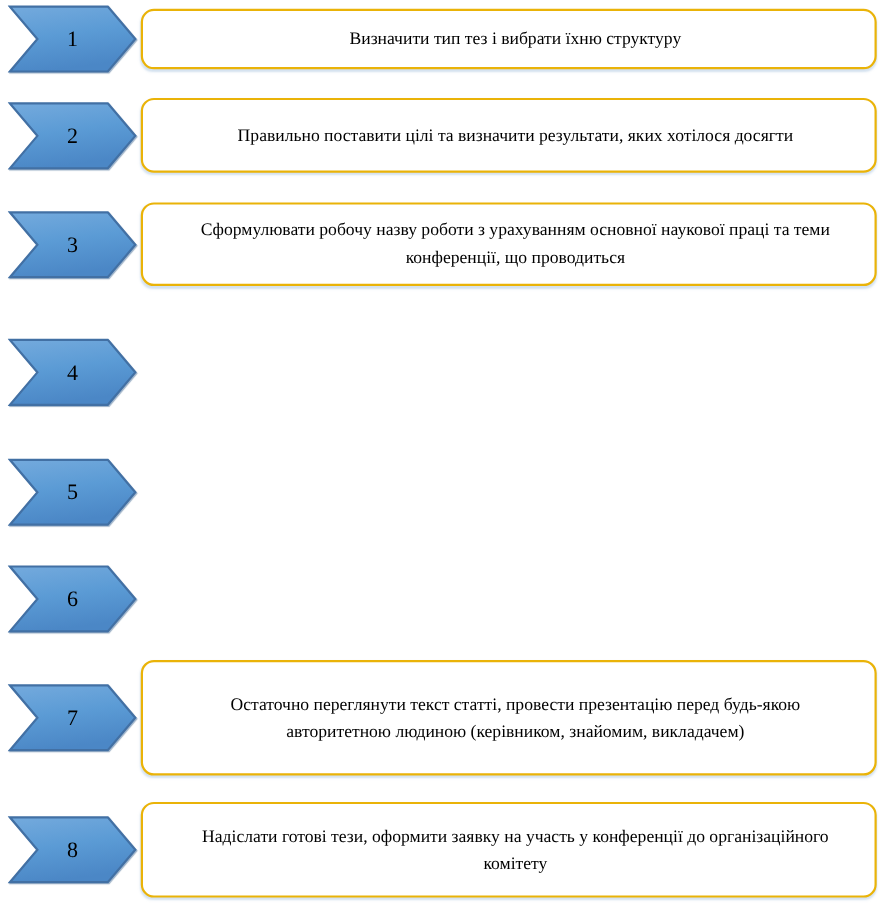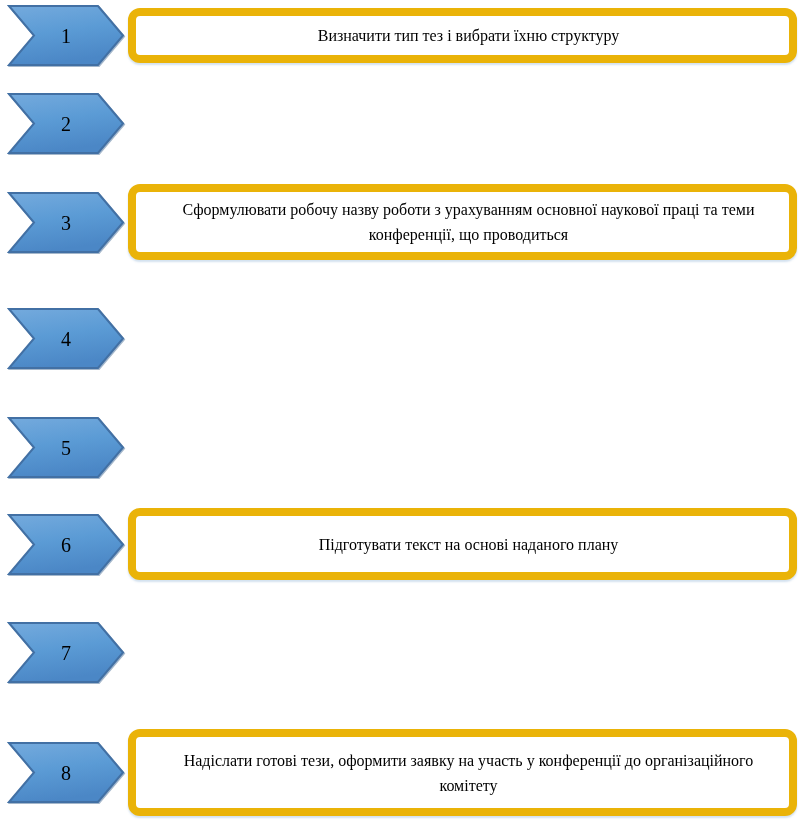--- a/index.html
+++ b/index.html
@@ -55,21 +55,21 @@
     padding-top: 1px;
     user-select: none;
   }
   .box {
     flex: 1 1 auto;
     height: 100%;
     margin-left: 3px;
     margin-right: 9px;
     box-sizing: border-box;
     background: #ffffff;
-    border: 8px solid #eab308;
+    border: 2px solid #eab308;
     border-radius: 12px;
     box-shadow: 0 2px 2px rgba(130, 170, 210, 0.35);
     display: flex;
     align-items: center;
     justify-content: center;
     padding-left: 12px;
   }
   .box p {
     margin: 0;
     padding: 2px 28px;
@@ -106,20 +106,23 @@
     </div>
   </div>
 
   <div class="row r2">
     <div class="arrow-wrap">
       <svg viewBox="-2 -2 118 63">
         <polygon points="0,0 89,0 114,29.5 89,59 0,59 25,29.5" fill="url(#chevGrad)" stroke="#4270a4" stroke-width="2" stroke-linejoin="miter"></polygon>
       </svg>
       <span class="step-num">2</span>
     </div>
+    <div class="box">
+      <p>Правильно поставити цілі та визначити результати, яких хотілося досягти</p>
+    </div>
   </div>
 
   <div class="row r3">
     <div class="arrow-wrap">
       <svg viewBox="-2 -2 118 63">
         <polygon points="0,0 89,0 114,29.5 89,59 0,59 25,29.5" fill="url(#chevGrad)" stroke="#4270a4" stroke-width="2" stroke-linejoin="miter"></polygon>
       </svg>
       <span class="step-num">3</span>
     </div>
     <div class="box">
@@ -145,31 +148,31 @@
     </div>
   </div>
 
   <div class="row r6">
     <div class="arrow-wrap">
       <svg viewBox="-2 -2 118 63">
         <polygon points="0,0 89,0 114,29.5 89,59 0,59 25,29.5" fill="url(#chevGrad)" stroke="#4270a4" stroke-width="2" stroke-linejoin="miter"></polygon>
       </svg>
       <span class="step-num">6</span>
     </div>
-    <div class="box">
-      <p>Підготувати текст на основі наданого плану</p>
-    </div>
   </div>
 
   <div class="row r7">
     <div class="arrow-wrap">
       <svg viewBox="-2 -2 118 63">
         <polygon points="0,0 89,0 114,29.5 89,59 0,59 25,29.5" fill="url(#chevGrad)" stroke="#4270a4" stroke-width="2" stroke-linejoin="miter"></polygon>
       </svg>
       <span class="step-num">7</span>
+    </div>
+    <div class="box">
+      <p>Остаточно переглянути текст статті, провести презентацію перед будь-якою авторитетною людиною (керівником, знайомим, викладачем)</p>
     </div>
   </div>
 
   <div class="row r8">
     <div class="arrow-wrap">
       <svg viewBox="-2 -2 118 63">
         <polygon points="0,0 89,0 114,29.5 89,59 0,59 25,29.5" fill="url(#chevGrad)" stroke="#4270a4" stroke-width="2" stroke-linejoin="miter"></polygon>
       </svg>
       <span class="step-num">8</span>
     </div>

